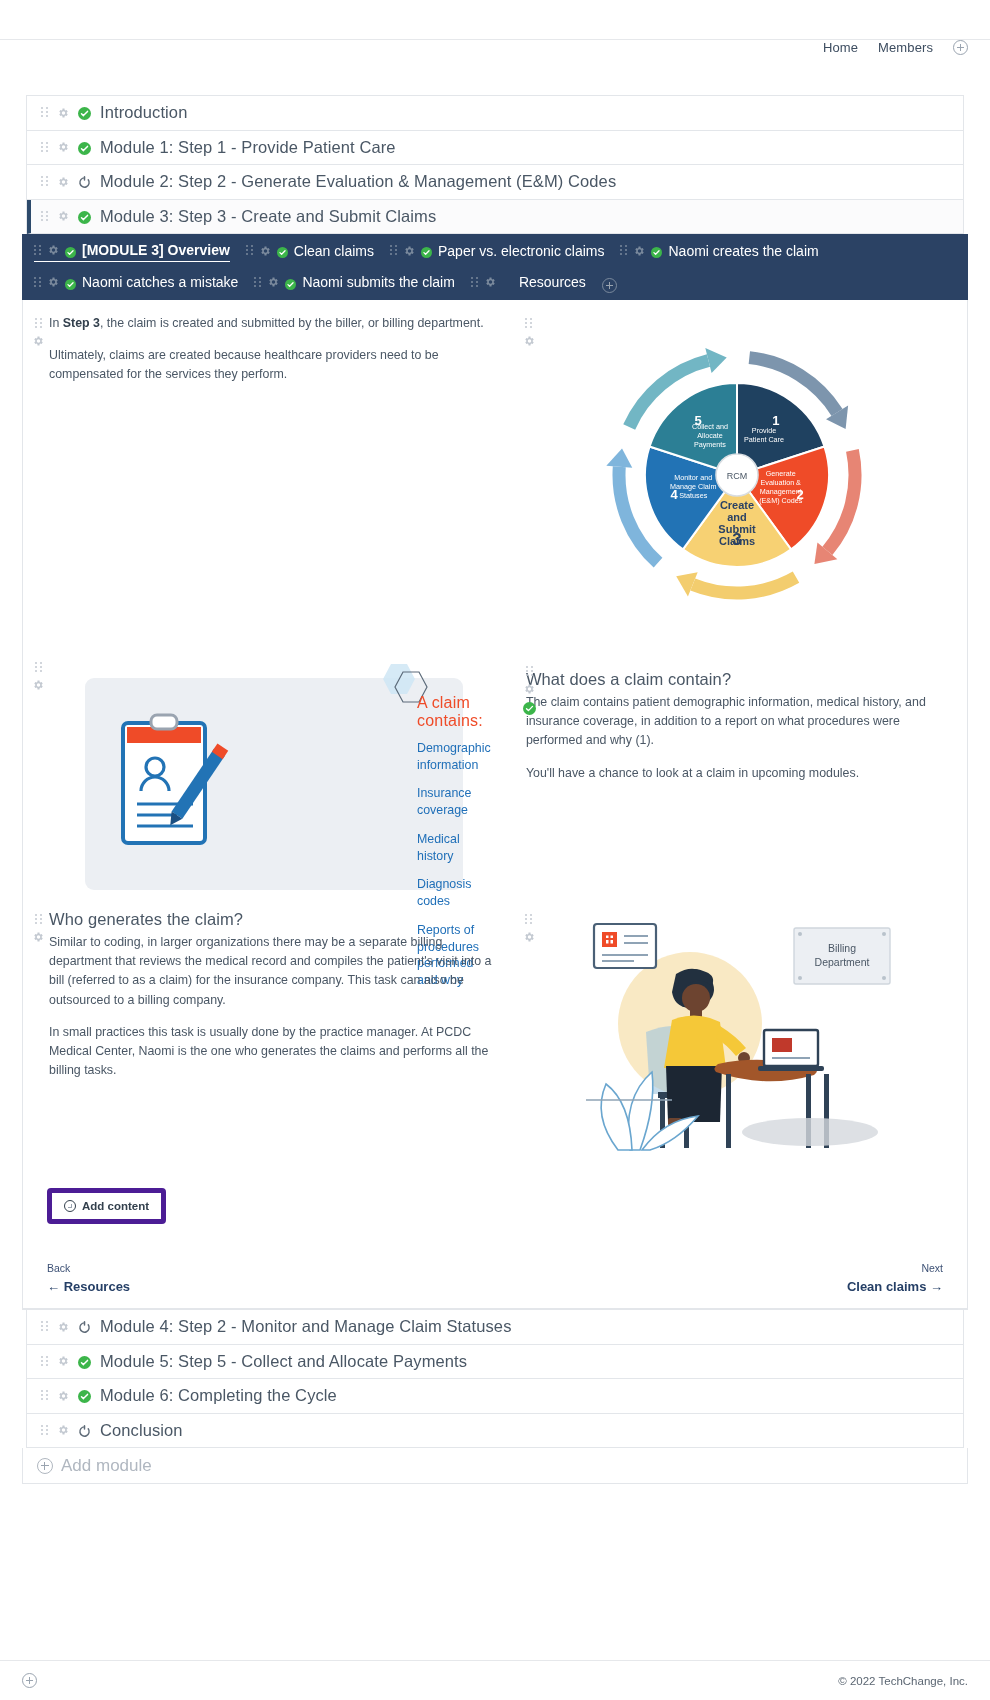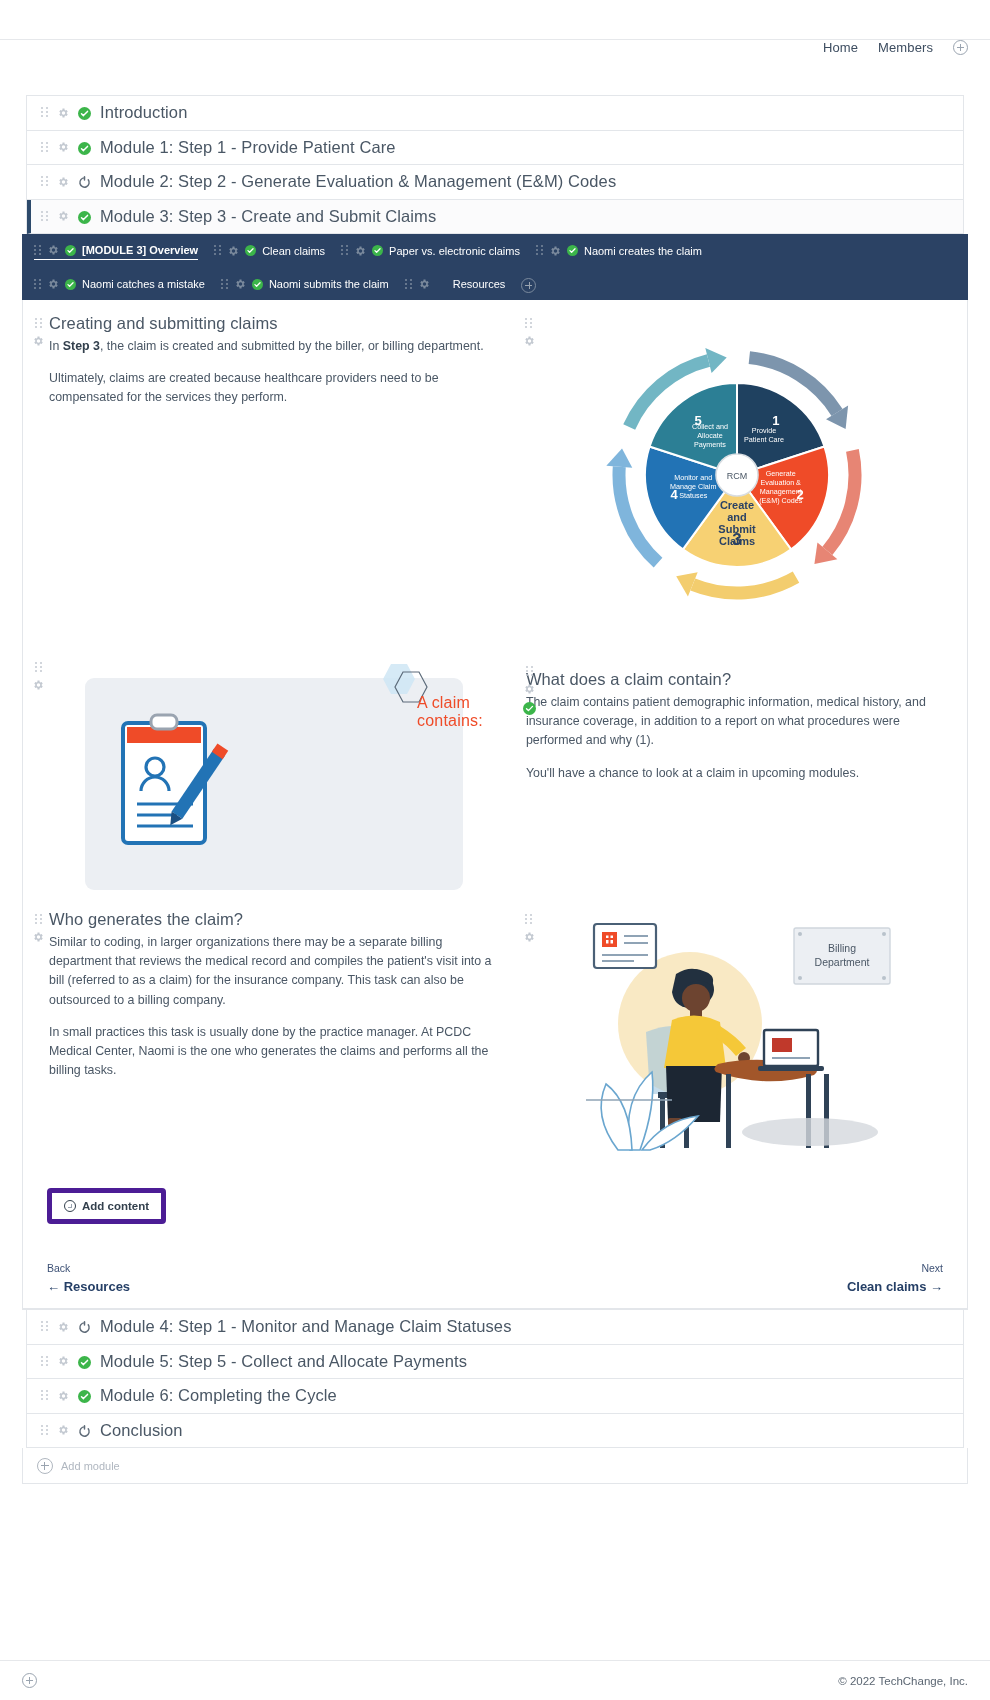--- a/index.html
+++ b/index.html
@@ -109,21 +109,21 @@
     gap: 16px;
     min-height: 24px;
     flex-wrap: nowrap;
   }
   .tabrow + .tabrow { margin-top: 5px; align-items: flex-end; }
   .tab {
     display: flex;
     align-items: center;
     gap: 6px;
     color: #ffffff;
-    font-size: 11px;
+    font-size: 14px;
     white-space: nowrap;
     padding-bottom: 3px;
   }
   .tab.current {
     font-weight: bold;
     border-bottom: 1.5px solid #ffffff;
   }
 
   
   .content {
@@ -221,21 +221,21 @@
 
   
   .addmodule {
     margin: 0 22px;
     border: 1px solid #e3e6ea;
     border-top: none;
     height: 36px;
     display: flex; align-items: center; gap: 8px;
     padding: 0 14px;
     color: #b0b7c0;
-    font-size: 11px;
+    font-size: 17px;
   }
 
   
   .footer {
     position: absolute;
     left: 0; right: 0; bottom: 0;
     height: 40px;
     border-top: 1px solid #e6e8eb;
     display: flex; align-items: center; justify-content: space-between;
     padding: 0 22px;
@@ -498,21 +498,20 @@
             <i></i>
             <i></i>
             <i></i>
           </span>
         <span class="gear">
           <svg width="12" height="12" viewBox="0 0 24 24" fill="#c3c9d1">
               <path d="M19.4 13a7.6 7.6 0 000-2l2-1.6-2-3.4-2.4 1a7.6 7.6 0 00-1.7-1L15 3H11l-.3 2.9a7.6 7.6 0 00-1.7 1l-2.4-1-2 3.4L6.6 11a7.6 7.6 0 000 2l-2 1.6 2 3.4 2.4-1c.5.4 1.1.8 1.7 1L11 21h4l.3-2.9c.6-.3 1.2-.6 1.7-1l2.4 1 2-3.4-2-1.7zM13 15.5A3.5 3.5 0 1116.5 12 3.5 3.5 0 0113 15.5z"></path>
             </svg>
         </span>
       </div>
-      <h3 class="sec">Creating and submitting claims</h3>
       <p class="body">
         <span>In </span><b>Step 3</b><span>, the claim is created and submitted by the biller, or billing department.</span>
       </p>
       <p class="body">Ultimately, claims are created because healthcare providers need to be compensated for the services they perform.</p>
     </div>
 
     <div class="col colR">
       <div class="blk-handles">
         <span class="drag">
             <i></i>
@@ -619,20 +618,27 @@
           <line x1="30" y1="117" x2="86" y2="117" stroke="#2273b5" stroke-width="3"></line>
           <g transform="rotate(34 95 70)">
             <rect x="88" y="38" width="13" height="76" fill="#2273b5"></rect>
             <rect x="88" y="32" width="13" height="10" fill="#ef4b28"></rect>
             <polygon points="88,114 101,114 94.5,126" fill="#1b4f82"></polygon>
           </g>
         </svg>
 
         <div class="claim-list" style="position:absolute;left:166px;top:16px;">
           <div class="claim-title">A claim contains:</div>
+          <div id="claim-items">
+              <div class="claim-item">Demographic information</div>
+              <div class="claim-item">Insurance coverage</div>
+              <div class="claim-item">Medical history</div>
+              <div class="claim-item">Diagnosis codes</div>
+              <div class="claim-item">Reports of procedures performed and why</div>
+            </div>
         </div>
       </div>
     </div>
 
     <div class="col colR" style="padding-top:8px;">
       <div class="blk-handles" style="top:4px;">
         <span class="drag">
             <i></i>
             <i></i>
             <i></i>
@@ -795,21 +801,21 @@
       </span>
       <span class="gear">
         <svg width="12" height="12" viewBox="0 0 24 24" fill="#c3c9d1">
           <path d="M19.4 13a7.6 7.6 0 000-2l2-1.6-2-3.4-2.4 1a7.6 7.6 0 00-1.7-1L15 3H11l-.3 2.9a7.6 7.6 0 00-1.7 1l-2.4-1-2 3.4L6.6 11a7.6 7.6 0 000 2l-2 1.6 2 3.4 2.4-1c.5.4 1.1.8 1.7 1L11 21h4l.3-2.9c.6-.3 1.2-.6 1.7-1l2.4 1 2-3.4-2-1.7zM13 15.5A3.5 3.5 0 1116.5 12 3.5 3.5 0 0113 15.5z"></path>
         </svg>
       </span>
       <span class="status" style="width:13px;height:13px;"><svg width="13" height="13" viewBox="0 0 16 16">
           <path d="M8 2.3 A5.7 5.7 0 1 0 12.6 4.6" fill="none" stroke="#5f6b78" stroke-width="1.8" stroke-linecap="round"></path>
           <line x1="8" y1="1" x2="8" y2="5" stroke="#5f6b78" stroke-width="1.8" stroke-linecap="round"></line>
         </svg></span>
-      <span class="module-title">Module 4: Step 1 - Monitor and Manage Claim Statuses</span>
+      <span class="module-title">Module 4: Step 2 - Monitor and Manage Claim Statuses</span>
     </div>
     <div class="module-row">
       <span class="drag">
         <i></i>
         <i></i>
         <i></i>
         <i></i>
         <i></i>
         <i></i>
       </span>

